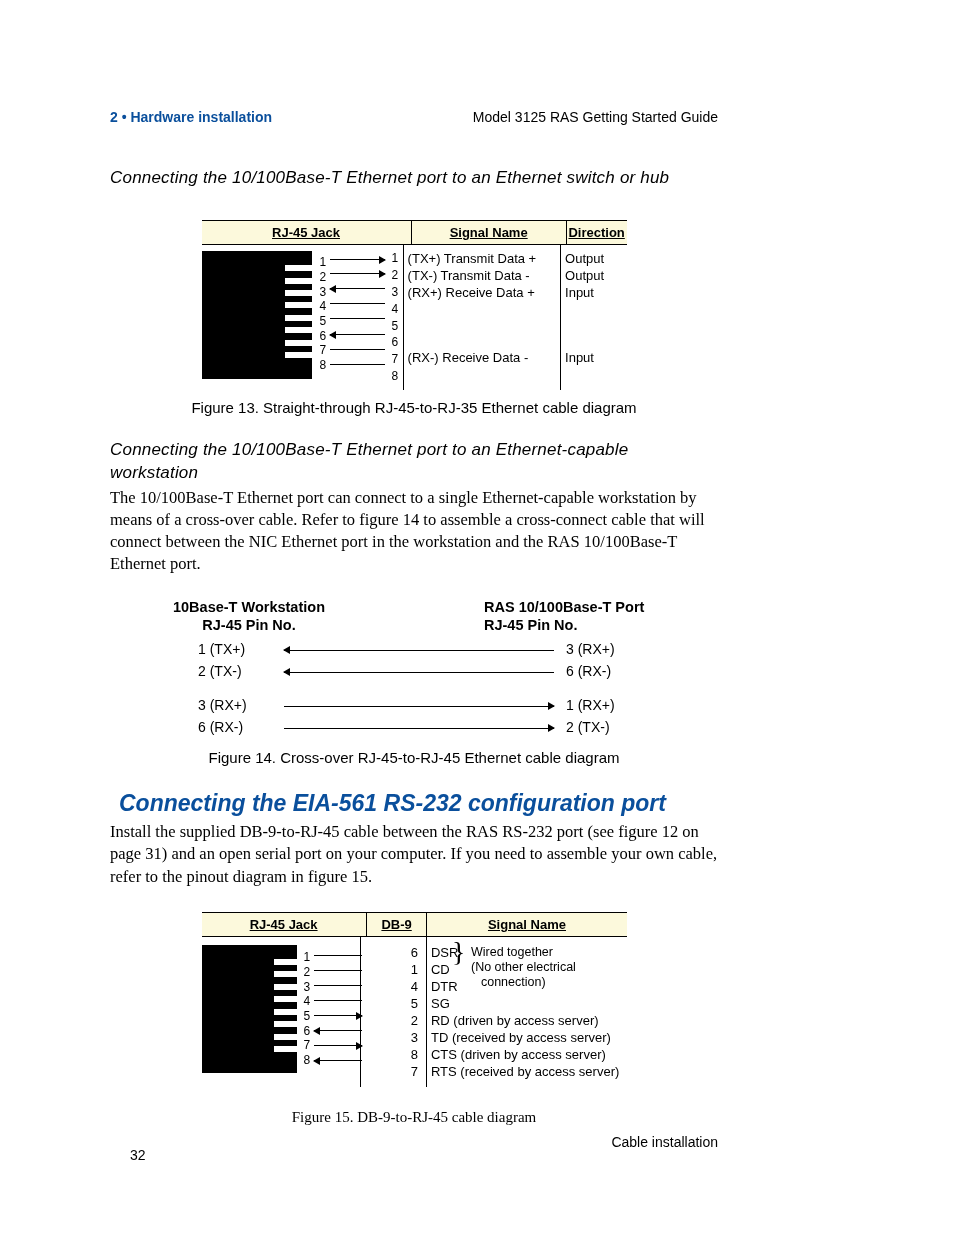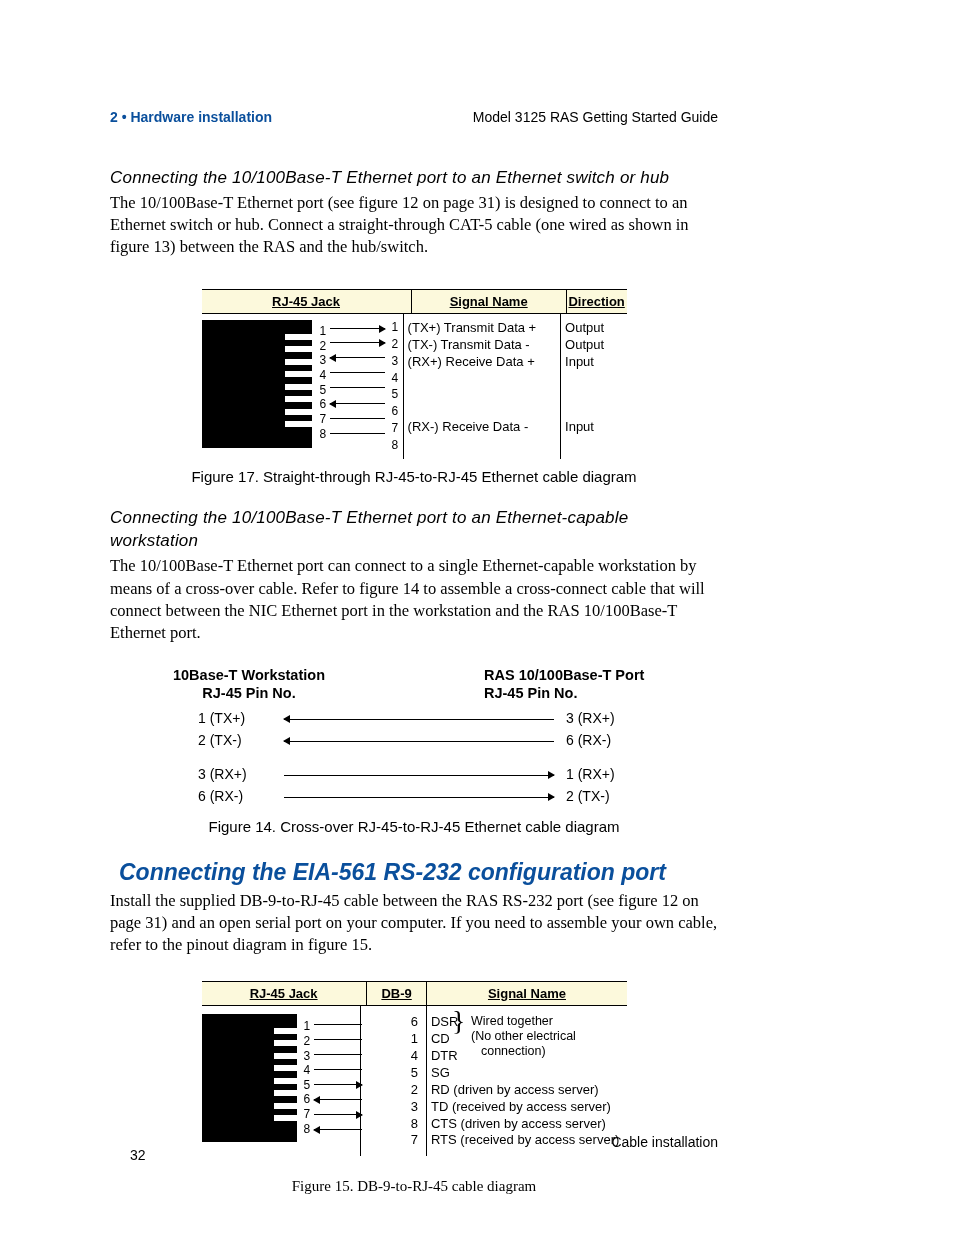--- a/index.html
+++ b/index.html
@@ -226,21 +226,20 @@
 </head>
 <body>
 <div class="page">
 
 <div class="header-row">
   <div class="header-left">2 • Hardware installation</div>
   <div class="header-right">Model 3125 RAS Getting Started Guide</div>
 </div>
 
 <div class="subheading">Connecting the 10/100Base-T Ethernet port to an Ethernet switch or hub</div>
-<p class="body-text">The 10/100Base-T Ethernet port (see figure 12 on page 31) is designed to connect to an Ethernet switch or hub. Connect a straight-through CAT-5 cable (one wired as shown in figure 13) between the RAS and the hub/switch.</p>
 
 <div class="fig13-wrap">
   <div class="fig13-headrow">
     <div class="col-jack"><span class="hd">RJ-45 Jack</span></div>
     <div class="col-signal"><span class="hd">Signal Name</span></div>
     <div class="col-dir"><span class="hd">Direction</span></div>
   </div>
   <div class="fig13-body">
     <div class="col-jack">
       <div class="rj45-block"></div>
@@ -283,21 +282,21 @@
     </div>
     <div class="col-dir">
       <div>Output</div>
       <div>Output</div>
       <div>Input</div>
       <div style="height:48px"></div>
       <div>Input</div>
     </div>
   </div>
 </div>
-<div class="fig-caption">Figure 17. Straight-through RJ-45-to-RJ-45 Ethernet cable diagram</div>
+<div class="fig-caption">Figure 13. Straight-through RJ-45-to-RJ-35 Ethernet cable diagram</div>
 
 <div class="subheading">Connecting the 10/100Base-T Ethernet port to an Ethernet-capable workstation</div>
 <p class="body-text">The 10/100Base-T Ethernet port can connect to a single Ethernet-capable workstation by means of a cross-over cable. Refer to figure 14 to assemble a cross-connect cable that will connect between the NIC Ethernet port in the workstation and the RAS 10/100Base-T Ethernet port.</p>
 
 <div class="fig14">
   <div class="fig14-headings">
     <div style="text-align:center; width:190px;">
       <div>10Base-T Workstation</div>
       <div>RJ-45 Pin No.</div>
     </div>

